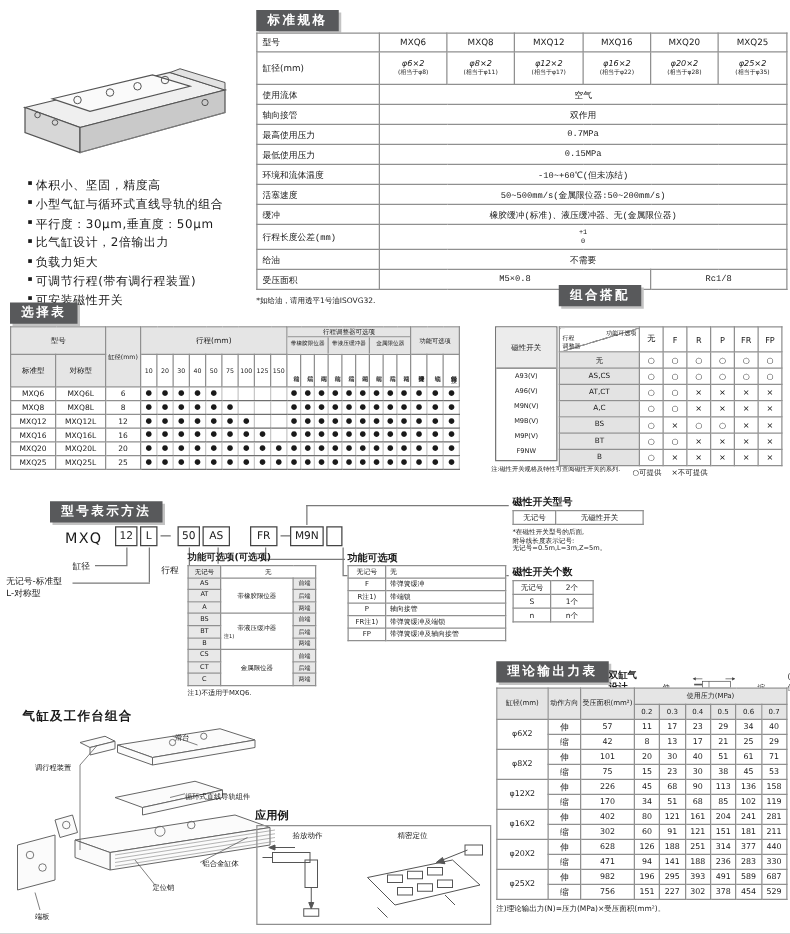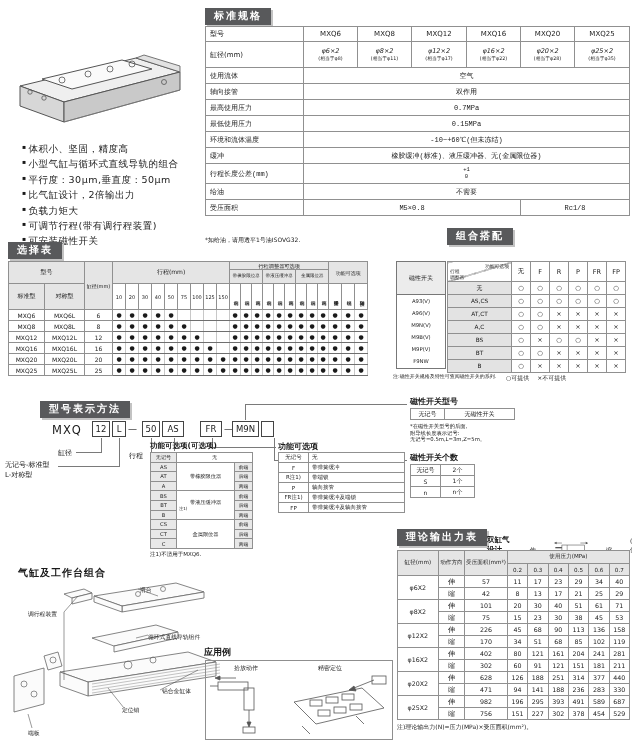--- a/index.html
+++ b/index.html
@@ -196,20 +196,24 @@
         </tr>
         <tr>
           <td class="spec-label">最低使用压力</td>
           <td class="spec-val" colspan="6">0.15MPa</td>
         </tr>
         <tr>
           <td class="spec-label">环境和流体温度</td>
           <td class="spec-val" colspan="6">-10~+60℃(但未冻结)</td>
         </tr>
         <tr>
+          <td class="spec-label">活塞速度</td>
+          <td class="spec-val" colspan="6">50~500mm/s(金属限位器:50~200mm/s)</td>
+        </tr>
+        <tr>
           <td class="spec-label">缓冲</td>
           <td class="spec-val" colspan="6">橡胶缓冲(标准)、液压缓冲器、无(金属限位器)</td>
         </tr>
         <tr class="tol-row">
           <td class="spec-label">行程长度公差(mm)</td>
           <td class="spec-val" colspan="6">
             <div class="tol">
               <div>+1</div>
               <div>0</div>
             </div>

